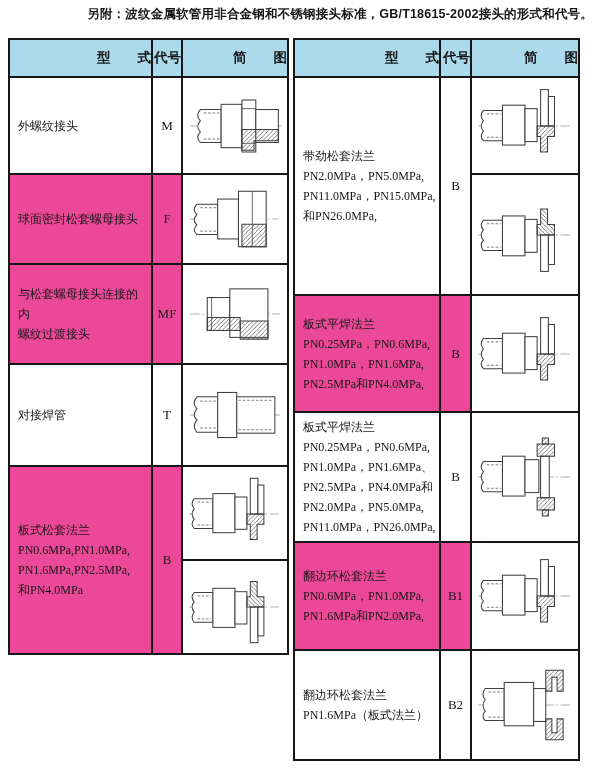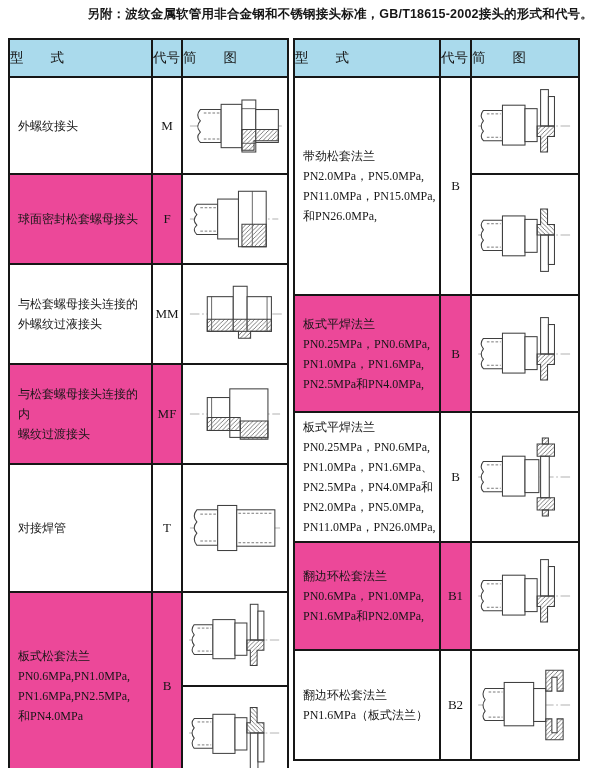--- a/index.html
+++ b/index.html
@@ -10,22 +10,22 @@
   }
   .title{
     position:absolute;top:6px;left:7px;width:586px;
     font-family:"Liberation Sans","DejaVu Sans",sans-serif;
     font-weight:bold;font-size:12.5px;letter-spacing:.2px;white-space:nowrap;text-align:right;
   }
   .tables{position:absolute;top:38px;left:8px;display:flex;gap:4px;align-items:flex-start}
   table{border-collapse:collapse;table-layout:fixed}
   th,td{border:2px solid #161616;padding:0;overflow:hidden}
   th{
-    background:#aadaec;height:36px;font-weight:normal;
-    font-size:13.5px;text-align:left;
+    background:#aadaec;height:36px;font-weight:bold;
+    font-size:13.5px;text-align:right;
   }
   .lbl{
     font-size:12px;line-height:20px;vertical-align:middle;
     padding:3px 2px 3px 8px;white-space:pre-line;text-align:left;
   }
   .code{text-align:center;vertical-align:middle;font-size:13px}
   .hl{background:#ec4899}
   .dia{text-align:center;vertical-align:middle;padding:0;background:#fff}
   .stack{display:flex;flex-direction:column;width:100%}
   .half{display:flex;align-items:center;justify-content:center;border-bottom:2px solid #161616}
@@ -166,43 +166,33 @@
     <tr style="height:90px">
       <td class="lbl hl">球面密封松套螺母接头</td>
       <td class="code hl">F</td>
       <td class="dia">
         <svg class="dg" width="104" height="80" viewBox="0 0 120 92">
               <use href="#g-f"></use>
             </svg>
       </td>
     </tr>
 
-    <tr style="height:100px">
-      <td class="lbl">与松套螺母接头连接的
-外螺纹过液接头</td>
-      <td class="code">MM</td>
-      <td class="dia">
-        <svg class="dg" width="104" height="84" viewBox="0 0 120 92">
-              <use href="#g-mm"></use>
-            </svg>
-      </td>
-    </tr>
 
     <tr style="height:100px">
       <td class="lbl hl">与松套螺母接头连接的内
 螺纹过渡接头</td>
       <td class="code hl">MF</td>
       <td class="dia">
         <svg class="dg" width="104" height="84" viewBox="0 0 120 92">
               <use href="#g-mf"></use>
             </svg>
       </td>
     </tr>
 
-    <tr style="height:128px">
+    <tr style="height:102px">
       <td class="lbl">对接焊管</td>
       <td class="code">T</td>
       <td class="dia">
         <svg class="dg" width="104" height="86" viewBox="0 0 120 92">
               <use href="#g-t"></use>
             </svg>
       </td>
     </tr>
 
     <tr style="height:188px">

